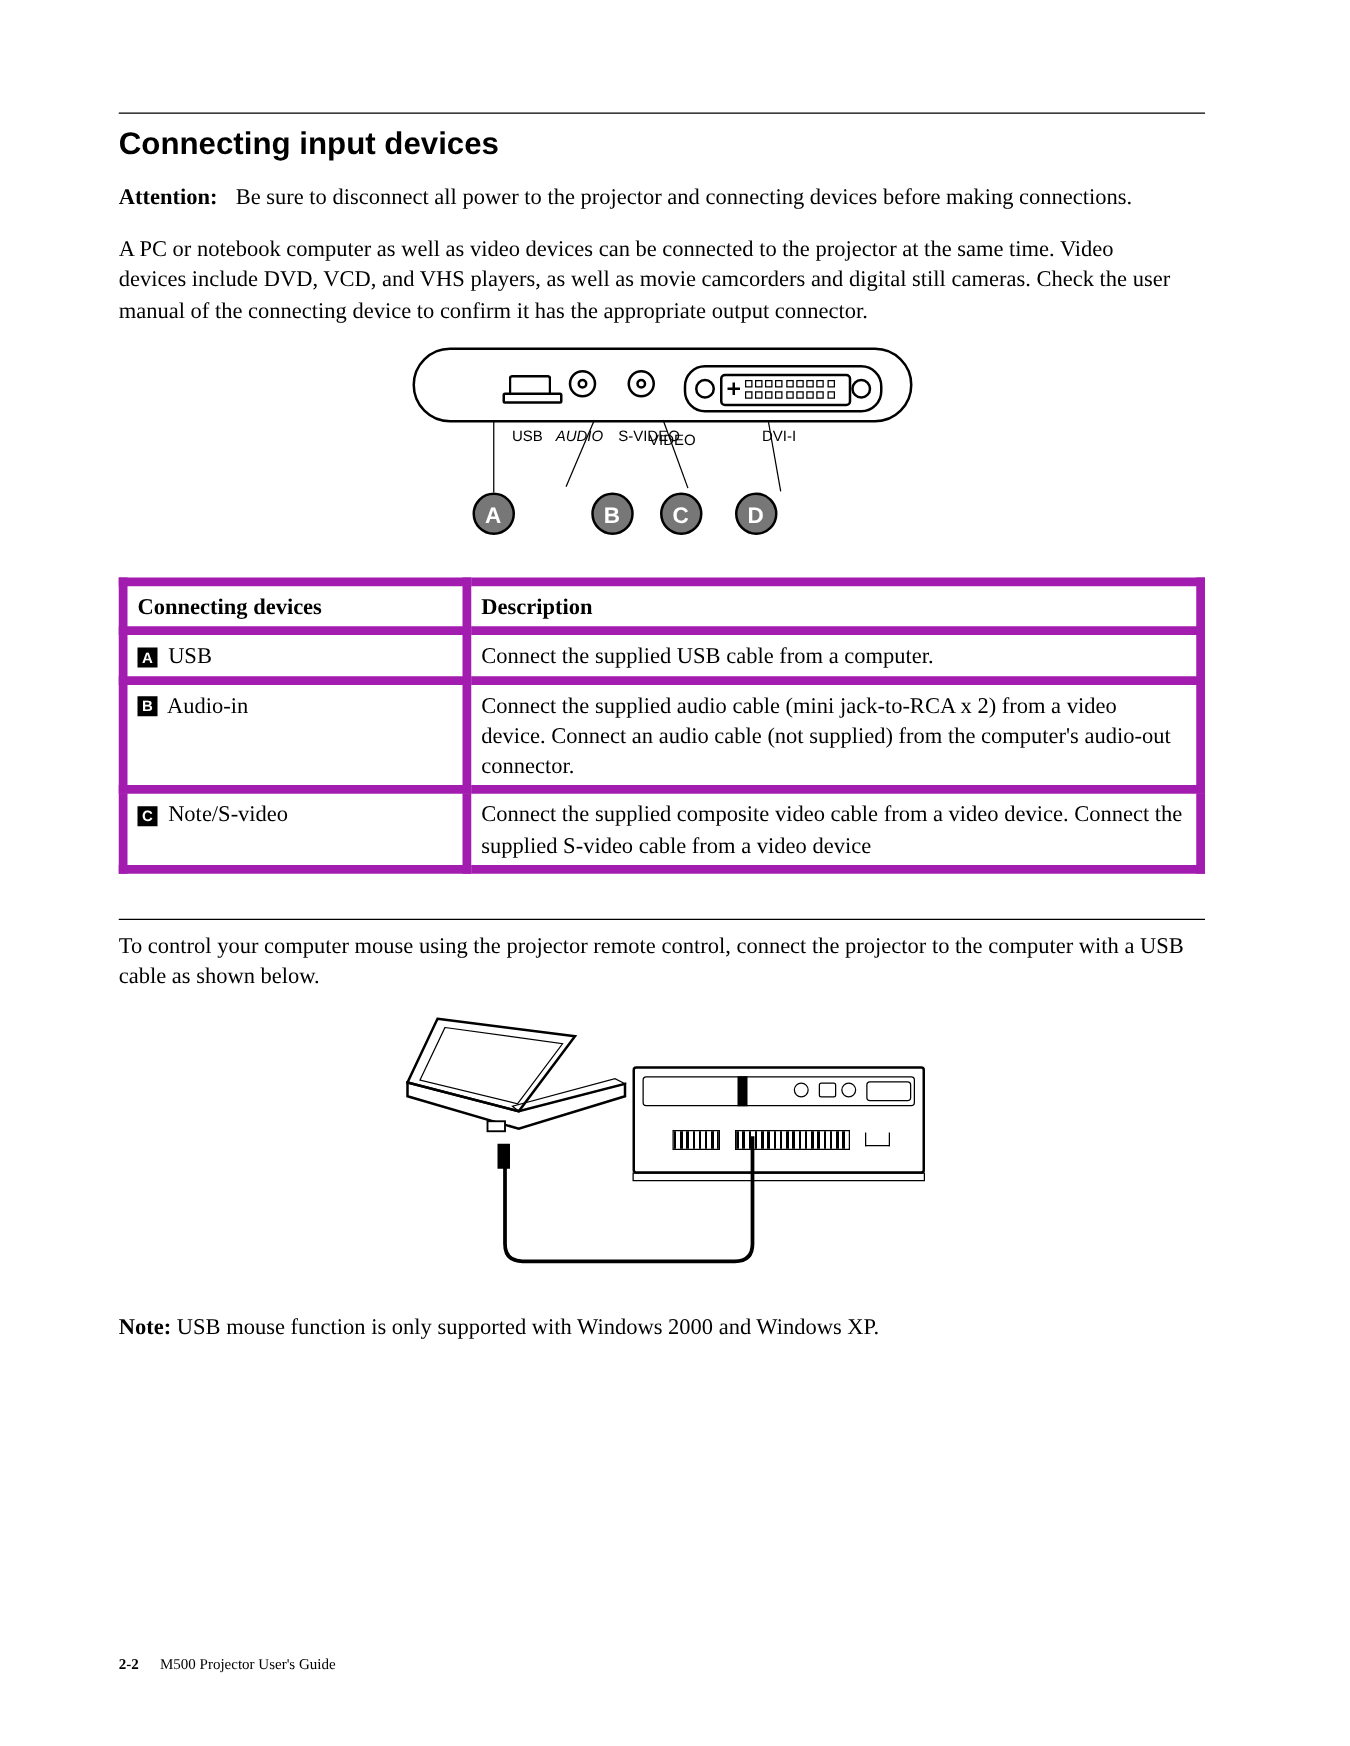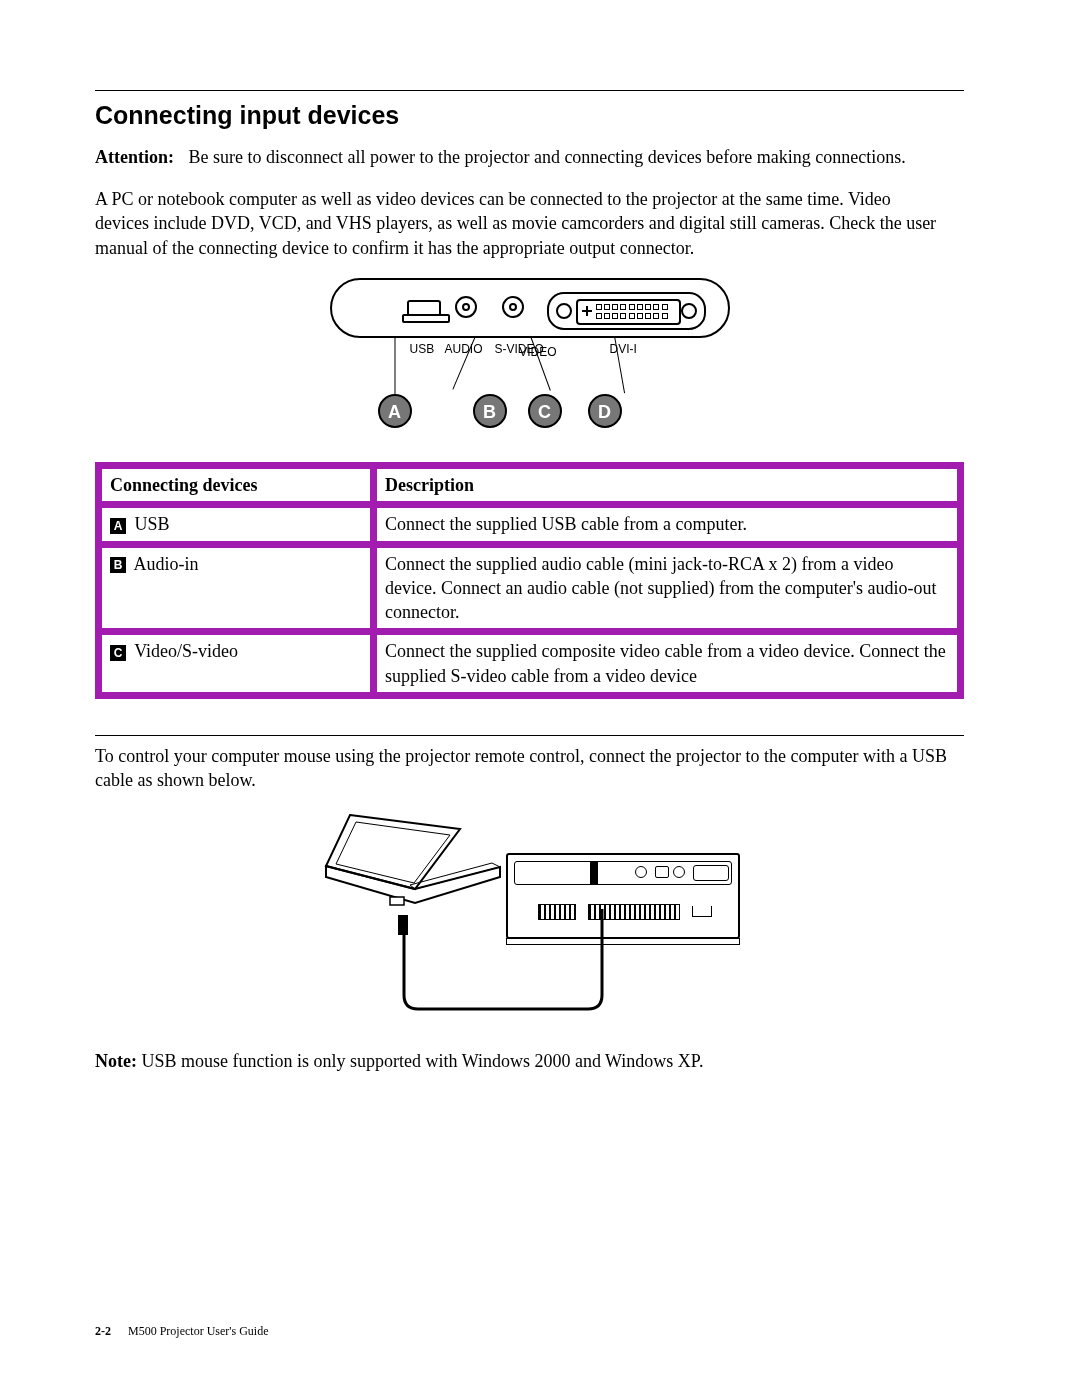--- a/index.html
+++ b/index.html
@@ -140,21 +140,21 @@
 
   
   .port-labels{
     position:relative;
     height: 34px;
     font-family: Arial, Helvetica, sans-serif;
     font-size:12px;
   }
   .port-labels span{ position:absolute; top:3px; white-space:nowrap; }
   .pl-usb   { left: 80px; }
-  .pl-audio { left: 115px; }
+  .pl-audio { left: 115px; font-style: italic; }
   .pl-video { left: 165px; text-align:center; }
   .pl-video small{ display:block; font-size:12px; }
   .pl-dvi   { left: 280px; }
 
   
   .callouts { position:relative; height: 60px; }
   .call {
     position:absolute;
     width:30px; height:30px;
     border:2px solid #000;
@@ -383,21 +383,21 @@
       <tr>
         <td>
           <span class="letterbox">B</span>
           <span>Audio-in</span>
         </td>
         <td>Connect the supplied audio cable (mini jack-to-RCA x 2) from a video device. Connect an audio cable (not supplied) from the computer's audio-out connector.</td>
       </tr>
       <tr>
         <td>
           <span class="letterbox">C</span>
-          <span>Video/S-video</span>
+          <span>Note/S-video</span>
         </td>
         <td>Connect the supplied composite video cable from a video device. Connect the supplied S-video cable from a video device</td>
       </tr>
     </tbody>
   </table>
 
   <hr class="rule sec2-gap">
 
   <p>To control your computer mouse using the projector remote control, connect the projector to the computer with a USB cable as shown below.</p>
 

